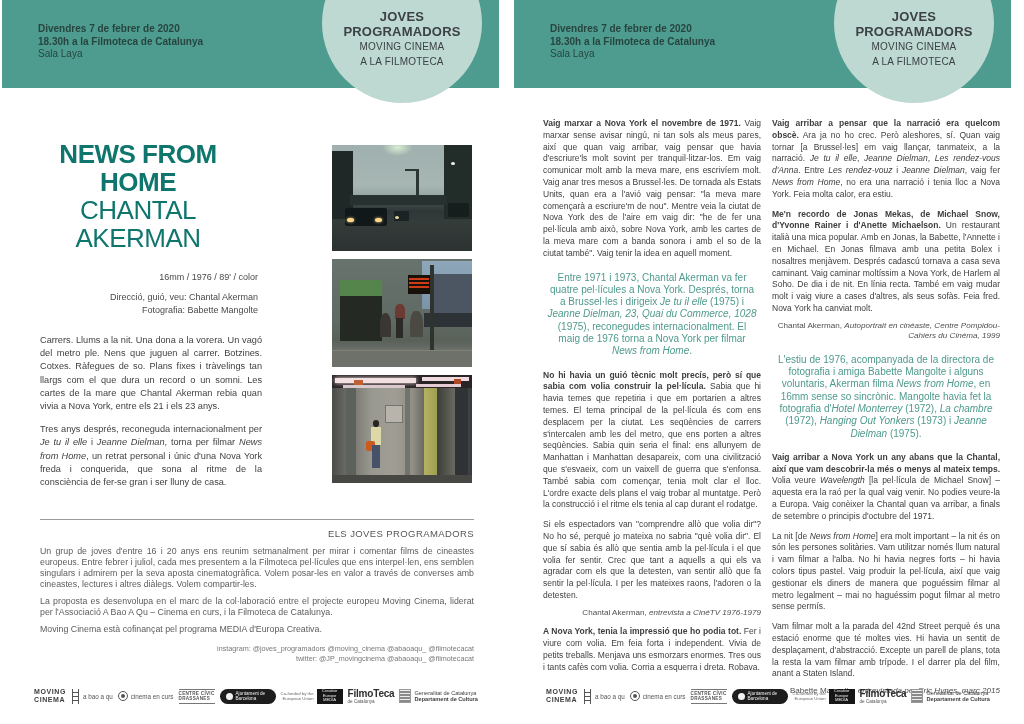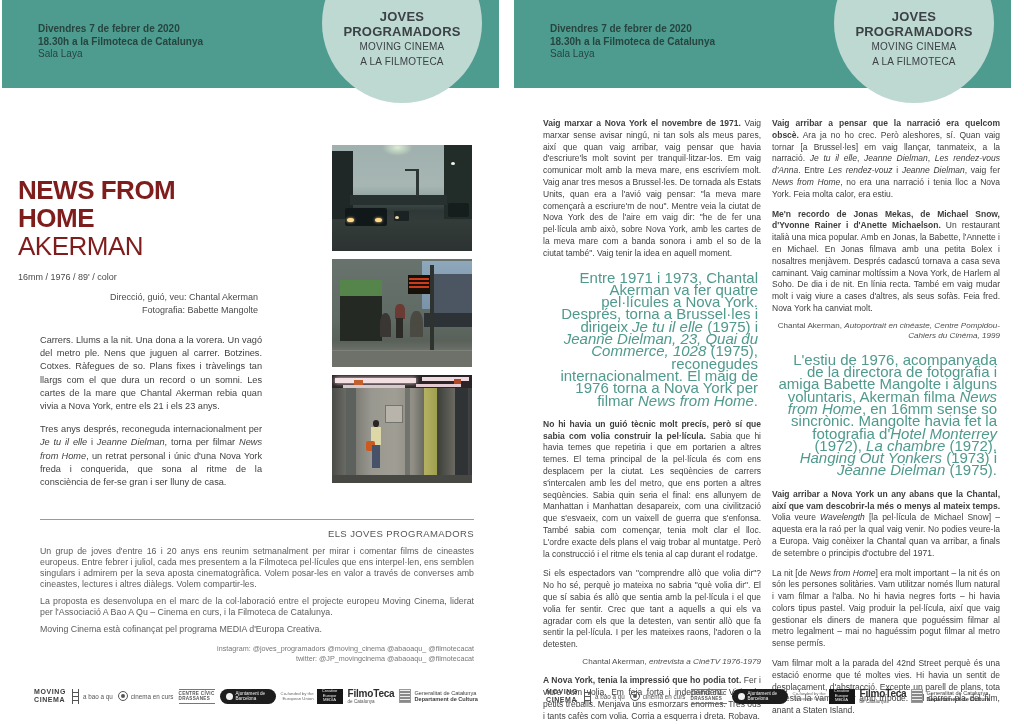--- a/index.html
+++ b/index.html
@@ -12,25 +12,25 @@
   .band{position:absolute;left:2px;top:0;width:497px;height:88px;background:#4e9b8f;}
   .band-text{position:absolute;left:38px;top:23px;font-size:10px;line-height:12.5px;color:#27453f;}
   .band-text .b1,.band-text .b2{font-weight:700;}
   .circle{position:absolute;left:322px;top:-57px;width:160px;height:160px;border-radius:50%;
           background:#bed9d2;text-align:center;box-sizing:border-box;padding-top:66px;
           color:#3b4144;z-index:2;}
   .circle .c1,.circle .c2{font-weight:700;font-size:13px;line-height:15px;letter-spacing:.2px;}
   .circle .c3,.circle .c4{font-weight:400;font-size:10px;line-height:15px;letter-spacing:.2px;}
 
   
-  .title-block{position:absolute;left:18px;top:140px;width:240px;text-align:left;
-               color:#7f1d1d;letter-spacing:-.5px;margin-top:36px;}
+  .title-block{position:absolute;left:18px;top:140px;width:240px;text-align:center;
+               color:#0f766e;letter-spacing:-.5px;}
   .title-block .t-bold{font-weight:700;font-size:26px;line-height:28px;}
   .title-block .t-light{font-weight:400;font-size:26px;line-height:28px;}
-  .specs{position:absolute;left:18px;top:272px;width:240px;text-align:left;
+  .specs{position:absolute;left:18px;top:272px;width:240px;text-align:right;
          font-size:9px;color:#4a4a4a;}
   .credits{position:absolute;left:18px;top:291px;width:240px;text-align:right;
            font-size:9px;line-height:13px;color:#4a4a4a;}
   .synopsis{position:absolute;left:40px;top:334px;width:222px;font-size:9.2px;
             line-height:13.2px;text-align:justify;color:#3f3f3f;}
   .synopsis p{margin:0 0 10px 0;}
   .divider{position:absolute;left:40px;top:519px;width:434px;height:1px;background:#9a9a9a;}
   .jp-title{position:absolute;left:40px;top:528px;width:434px;text-align:right;
             font-size:9.5px;letter-spacing:.4px;color:#555;}
   .jp-block{position:absolute;left:40px;top:546px;width:434px;font-size:8.8px;
@@ -96,21 +96,21 @@
   .s3-body{left:27.5%;top:48%;width:7.5%;height:17%;background:#ded8a8;}
   .s3-bag{left:24%;top:61%;width:6.5%;height:9%;background:#cc5a1e;border-radius:2px;}
   .s3-legs{left:28.5%;top:65%;width:6%;height:21%;background:#47526a;}
   .s3-floor{bottom:0;left:0;width:100%;height:7%;background:#474844;}
 
   
   .col{position:absolute;top:118px;font-size:8.5px;line-height:11.8px;text-align:justify;color:#3e3e3e;}
   .col1{left:31px;width:218px;}
   .col2{left:260px;width:228px;}
   .col p{margin:0 0 8px 0;}
-  .quote{color:#4f9a8d;text-align:right;font-size:15px;line-height:12.3px;margin:12px 0 12px 0;
+  .quote{color:#4f9a8d;text-align:center;font-size:10px;line-height:12.3px;margin:12px 0 12px 0;
          padding:0 3px;}
   .attr{text-align:right;font-size:8.1px;line-height:10.5px;color:#4f4f4f;margin:-2px 0 8px 0;}
   .gap-big{margin-top:20px;}
   .seg-b{font-weight:700;margin-top:40px;}
   .seg-i{font-style:italic;}
 
   
   .footer{position:absolute;left:34px;top:688px;width:444px;display:flex;align-items:center;
           justify-content:space-between;color:#4c4c4c;}
   .lg-moving{font-size:7px;font-weight:700;letter-spacing:.6px;line-height:8px;color:#3e3e3e;}
@@ -151,20 +151,21 @@
     <div class="circle">
       <div class="c1">JOVES</div>
       <div class="c2">PROGRAMADORS</div>
       <div class="c3">MOVING CINEMA</div>
       <div class="c4">A LA FILMOTECA</div>
     </div>
 
     <div class="title-block">
       <div class="t-bold">NEWS FROM</div>
       <div class="t-bold">HOME</div>
+      <div class="t-light">CHANTAL</div>
       <div class="t-light">AKERMAN</div>
     </div>
     <div class="specs">16mm / 1976 / 89' / color</div>
     <div class="credits">
       <div>Direcció, guió, veu: Chantal Akerman</div>
       <div>Fotografia:  Babette Mangolte</div>
     </div>
 
     <div class="stills">
       <div class="still still1">

